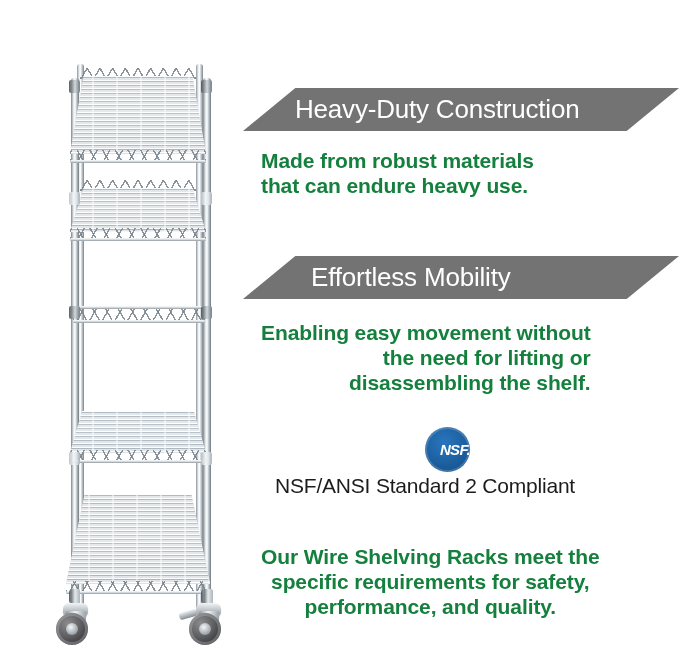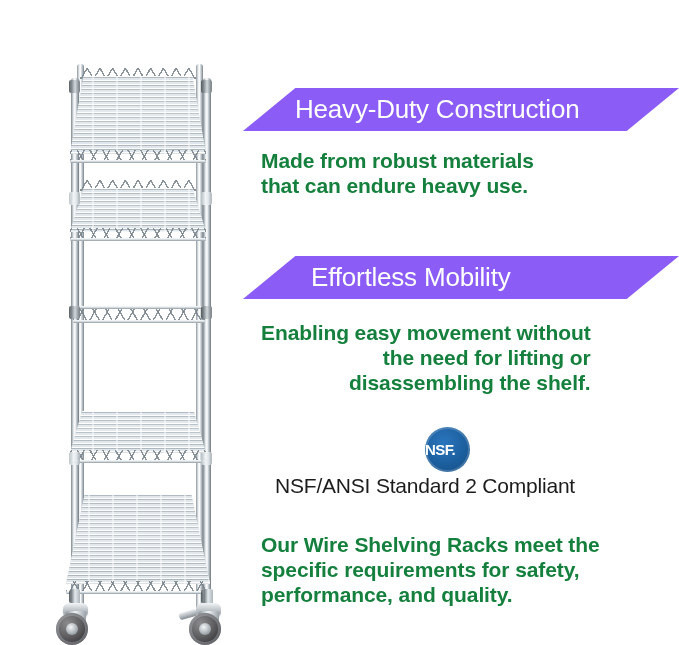--- a/index.html
+++ b/index.html
@@ -105,47 +105,48 @@
     position:absolute;left:-8px;top:22px;width:18px;height:7px;border-radius:3px;
     background:linear-gradient(180deg,#eceff2,#848c92);
     transform:rotate(-16deg);
   }
 
   
   .content{position:absolute;left:243px;top:0;width:436px;height:645px;}
 
   .banner{
     position:absolute;height:43px;width:436px;
-    background:#8b5cf6;
+    background:#737373;
     clip-path:polygon(12% 0%, 100% 0%, 88% 100%, 0% 100%);
     display:flex;align-items:center;
   }
   .banner-text{
     color:#ffffff;font-size:26px;font-weight:400;letter-spacing:-0.2px;
     white-space:nowrap;
   }
   .banner.b1{top:88px;}
   .banner.b1 .banner-text{margin-left:52px;}
   .banner.b2{top:256px;}
   .banner.b2 .banner-text{margin-left:68px;}
 
   .para{
     position:absolute;left:18px;
     font-size:21px;line-height:25px;font-weight:700;color:#15803d;
     letter-spacing:-0.1px;white-space:pre-line;
   }
   .para.p1{top:148px;}
   .para.p2{top:320px;text-align:right;}
-  .para.p3{top:532px;}
+  .para.p3{top:544px;text-align:center;}
 
   .nsf-badge{
     position:absolute;left:182px;top:427px;width:45px;height:45px;border-radius:50%;
     background:radial-gradient(circle at 42% 34%,#2a75bd 0%,#1c5f9e 55%,#134b80 100%);
-    display:flex;align-items:center;justify-content:flex-start;
+    display:flex;align-items:center;justify-content:flex-end;
     box-shadow:inset 0 0 0 2px rgba(255,255,255,.18);
+    font-style:italic;
   }
   .nsf-badge .nsf-text{
     color:#ffffff;font-size:15px;font-weight:bold;letter-spacing:-0.6px;
     font-family:"Liberation Sans", sans-serif;
   }
   .compliance{
     position:absolute;left:32px;top:474px;
     font-size:21px;font-weight:400;color:#1c1c1c;letter-spacing:-0.2px;white-space:nowrap;
   }
 </style>

